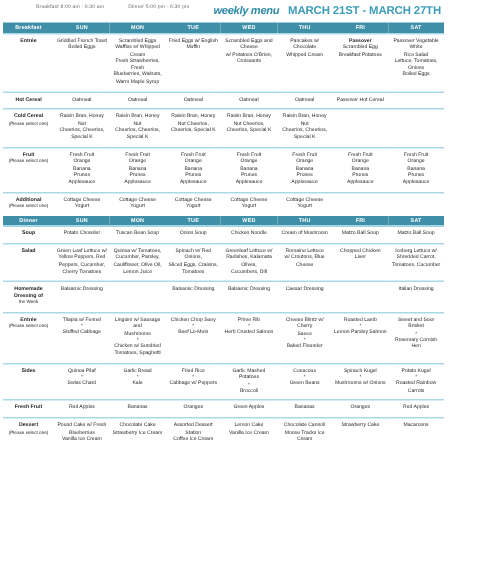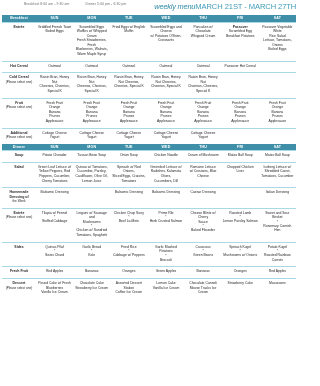--- a/index.html
+++ b/index.html
@@ -18,29 +18,29 @@
     display:flex; align-items:flex-start;
     padding-top:2px;
   }
   .hours {
     font-size:3.4px; color:#6d6e71; letter-spacing:.1px;
     white-space:nowrap;
   }
   .hours.b { margin-left:22px; }
   .hours.d { margin-left:16px; }
   .wm {
-    margin-left:28px;
-    font-size:7.4px; font-weight:normal; font-style:italic;
+    margin-left:16px;
+    font-size:7.4px; font-weight:bold; font-style:italic;
     color:#2e8aa6; letter-spacing:-.2px; white-space:nowrap;
     line-height:9px;
   }
   .daterange {
     margin-left:auto; margin-right:2px;
     font-size:7.6px; color:#3f9cb8; letter-spacing:-.1px;
-    white-space:nowrap; line-height:9px;
+    white-space:nowrap; line-height:9px;font-weight:bold;
   }
 
   
   table.menu { width:294px; border-collapse:collapse; table-layout:fixed; }
   table.menu col.lbl { width:34px; }
   table.menu col.day { width:37.1px; }
 
   tr.sect > td {
     background:#3f8fa8;
     color:#ffffff;

